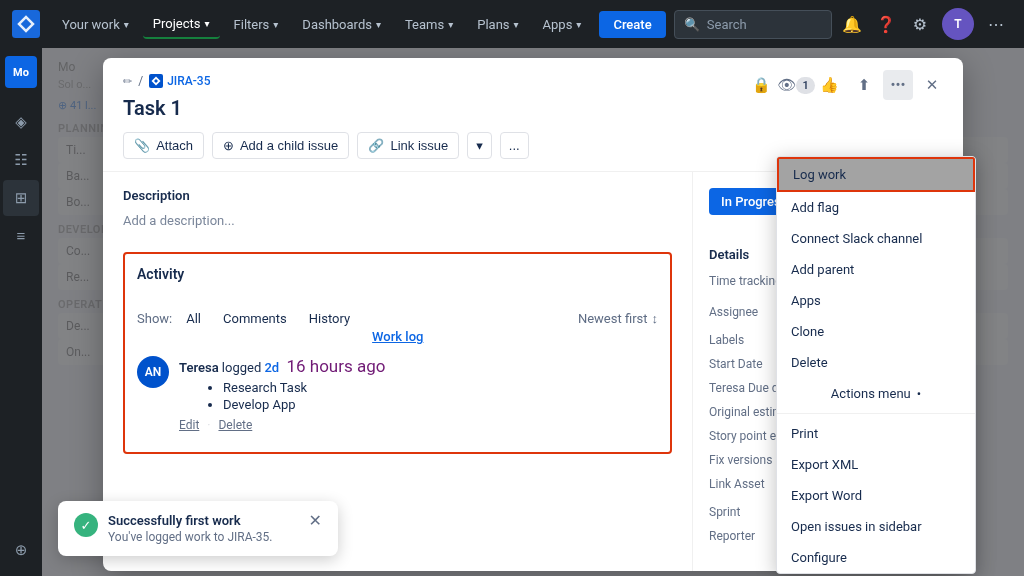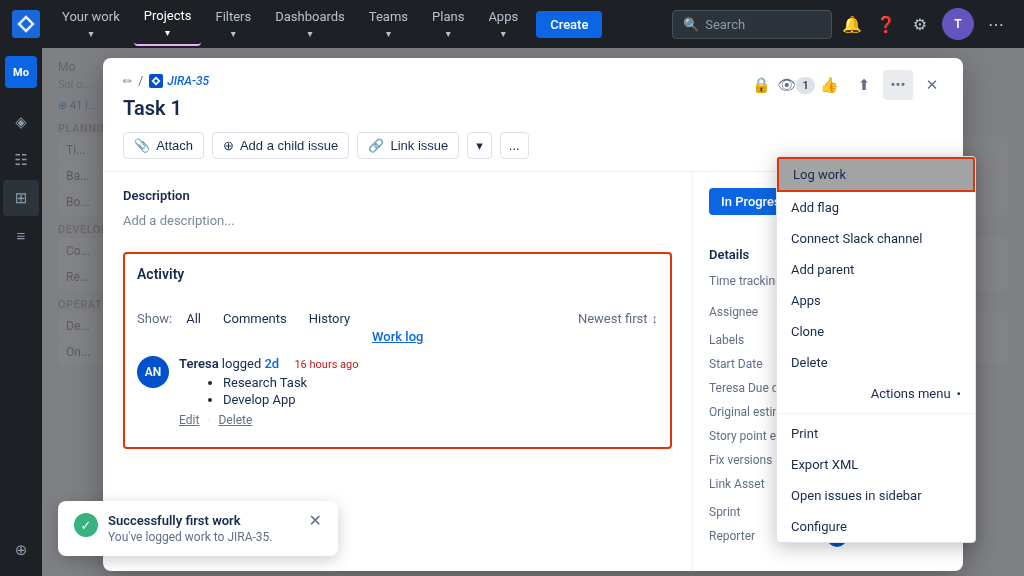--- a/index.html
+++ b/index.html
@@ -40,21 +40,20 @@
     .topnav-item {
       color: #b6c2cf;
       padding: 6px 10px;
       border-radius: 4px;
       cursor: pointer;
       font-size: 13px;
       display: flex;
       align-items: center;
       gap: 4px;
       white-space: nowrap;
-      flex-direction: column;
     }
     .topnav-item.active { color: white; }
     .topnav-item .caret { font-size: 10px; }
     .topnav-create {
       background: #0c66e4;
       color: white;
       padding: 6px 14px;
       border-radius: 4px;
       cursor: pointer;
       font-size: 13px;
@@ -196,21 +195,20 @@
       color: #5e6c84;
       margin-bottom: 8px;
     }
     .modal-breadcrumb .edit-icon { color: #626f86; font-size: 11px; }
     .modal-breadcrumb .jira-link {
       color: #0c66e4;
       font-weight: 500;
       display: flex;
       align-items: center;
       gap: 4px;
-      font-style: italic;
     }
     .modal-title {
       font-size: 20px;
       font-weight: 600;
       color: #172b4d;
       margin-bottom: 12px;
     }
     .modal-actions-row {
       display: flex;
       align-items: center;
@@ -355,23 +353,23 @@
       flex-shrink: 0;
     }
     .log-content { flex: 1; }
     .log-meta {
       font-size: 13px;
       color: #172b4d;
       margin-bottom: 4px;
     }
     .log-meta strong { font-weight: 600; }
     .log-meta .log-time {
-      font-size: 11px;
-      color: #b91c1c;
-      margin-left: 12px;
+      font-size: 17px;
+      color: #701a75;
+      margin-left: 4px;
     }
     .log-meta .log-hours {
       color: #0c66e4;
       font-weight: 500;
     }
     .log-items {
       font-size: 13px;
       color: #172b4d;
       padding-left: 16px;
     }
@@ -564,21 +562,21 @@
     <svg class="jira-logo-icon" viewBox="0 0 32 32" fill="none">
       <rect width="32" height="32" rx="4" fill="#1868DB"></rect>
       <path d="M16 6L26 16L16 26L6 16L16 6Z" fill="white" opacity="0.9"></path>
       <path d="M16 10L22 16L16 22L10 16L16 10Z" fill="#1868DB"></path>
     </svg>
   </div>
   <div class="topnav-item">
     <span>Your work</span>
     <span class="caret">▾</span>
   </div>
-  <div class="topnav-item active" style="border-bottom: 2px solid #f0abfc;">
+  <div class="topnav-item active" style="border-bottom: 2px solid #15803d;">
     <span>Projects</span>
     <span class="caret">▾</span>
   </div>
   <div class="topnav-item">
     <span>Filters</span>
     <span class="caret">▾</span>
   </div>
   <div class="topnav-item">
     <span>Dashboards</span>
     <span class="caret">▾</span>
@@ -839,30 +837,33 @@
         </div>
         <div class="dropdown-item">
           <span>Apps</span>
         </div>
         <div class="dropdown-item">
           <span>Clone</span>
         </div>
         <div class="dropdown-item">
           <span>Delete</span>
         </div>
-        <div class="dropdown-item" style="display:flex;justify-content:flex-end;">
+        <div class="dropdown-item" style="display:flex;justify-content:center;">
           <span>Actions menu</span>
           <span>•</span>
         </div>
         <div class="dropdown-divider"></div>
         <div class="dropdown-item">
           <span>Print</span>
         </div>
         <div class="dropdown-item">
           <span>Export XML</span>
+        </div>
+        <div class="dropdown-item">
+          <span>Export Word</span>
         </div>
         <div class="dropdown-item">
           <span>Open issues in sidebar</span>
         </div>
         <div class="dropdown-item">
           <span>Configure</span>
         </div>
       </div>
     </div>
 

